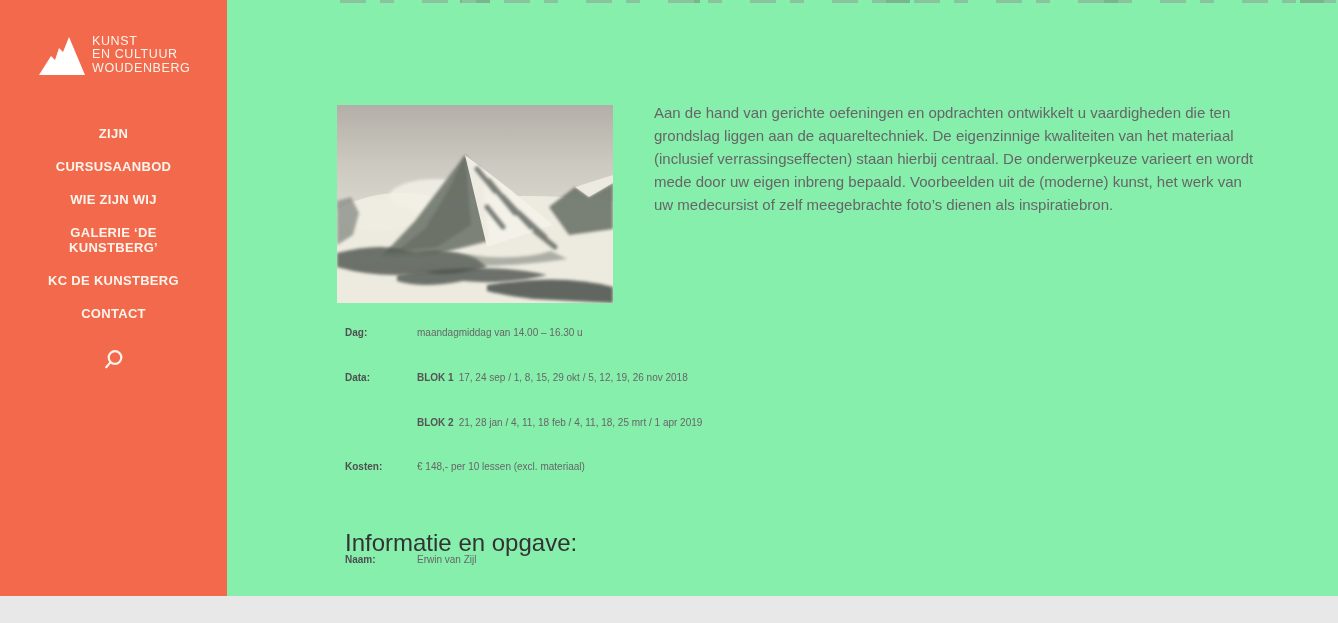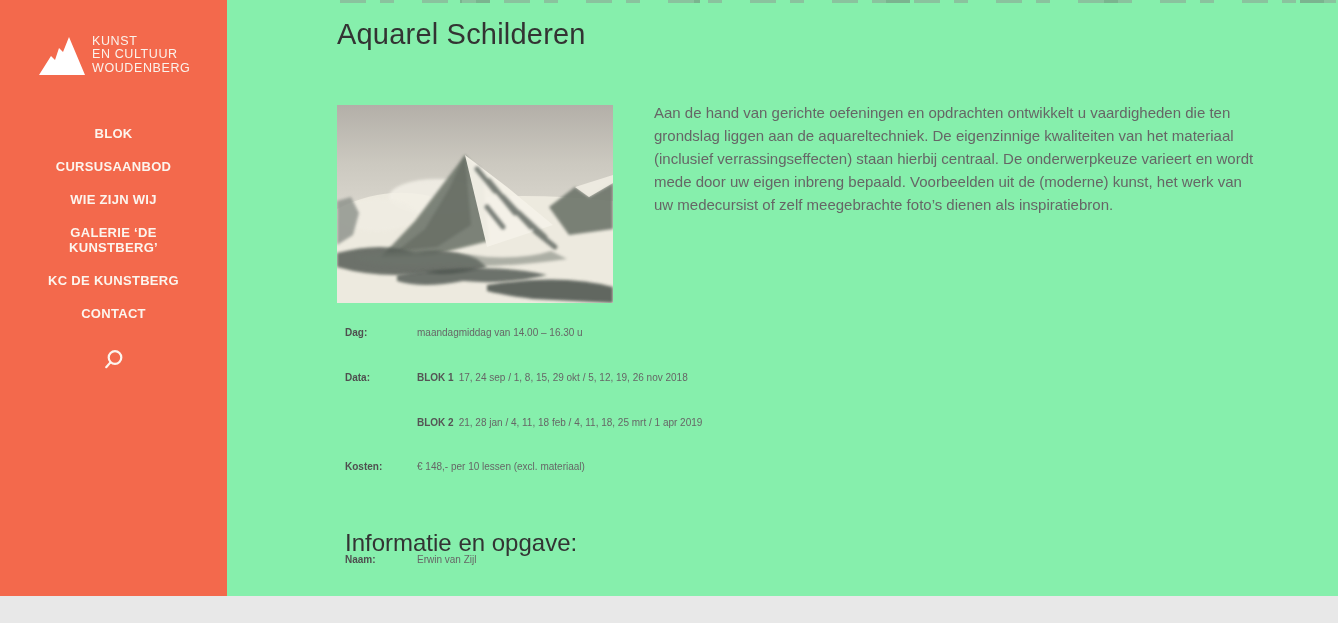--- a/index.html
+++ b/index.html
@@ -130,41 +130,40 @@
         <path d="M1,42 L13,23 L17,27 L21,15 L25,19 L31,4 L47,42 Z" fill="#ffffff"></path>
       </svg>
       <div class="logo-text">
         <span>KUNST</span>
         <span>EN CULTUUR</span>
         <span>WOUDENBERG</span>
       </div>
     </div>
 
     <nav class="nav">
-      <a class="nav-item">BLOK</a>
+      <a class="nav-item">ZIJN</a>
       <a class="nav-item">CURSUSAANBOD</a>
       <a class="nav-item">WIE ZIJN WIJ</a>
       <a class="nav-item">GALERIE ‘DE KUNSTBERG’</a>
       <a class="nav-item">KC DE KUNSTBERG</a>
       <a class="nav-item">CONTACT</a>
     </nav>
 
     <div class="search-btn">
       <svg width="24" height="24" viewBox="0 0 24 24">
         <circle cx="13" cy="9.5" r="6.3" fill="none" stroke="#fcf5ee" stroke-width="2.2"></circle>
         <line x1="8.2" y1="14.6" x2="4.2" y2="19.2" stroke="#fcf5ee" stroke-width="2.2" stroke-linecap="round"></line>
       </svg>
     </div>
   </aside>
 
   <div class="top-dashes"></div>
 
   <main class="main">
 
-    <h1 class="page-title">Aquarel Schilderen</h1>
 
     <div class="course-image">
       <svg width="276" height="198" viewBox="0 0 276 198">
         <defs>
           <linearGradient id="sky" x1="0" y1="0" x2="0" y2="1">
             <stop offset="0" stop-color="#b3afa8"></stop>
             <stop offset="0.3" stop-color="#ccc9c0"></stop>
             <stop offset="0.65" stop-color="#e0ddd4"></stop>
             <stop offset="1" stop-color="#e7e4db"></stop>
           </linearGradient>

